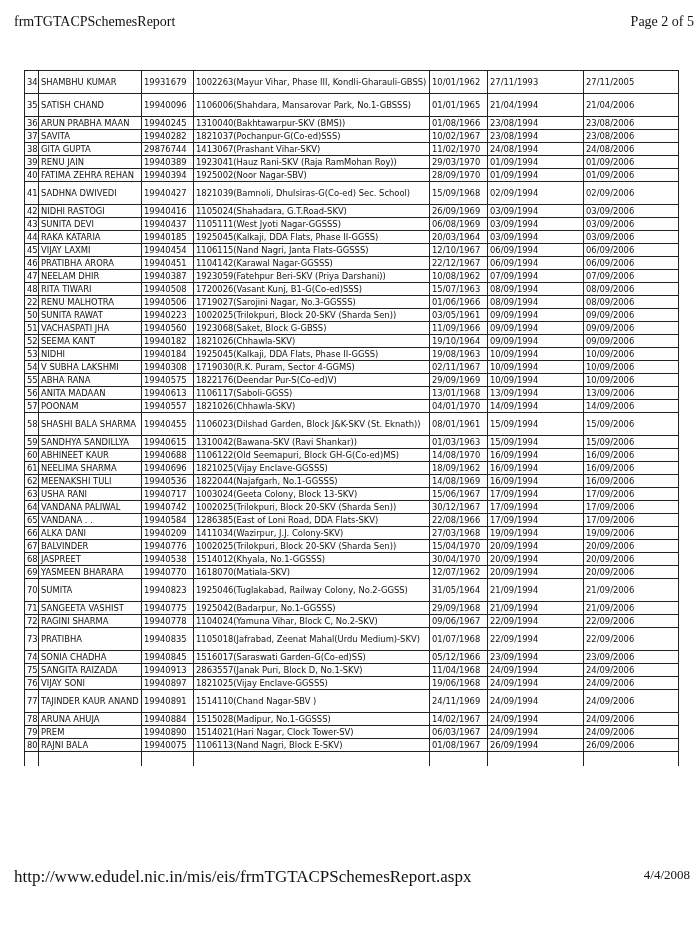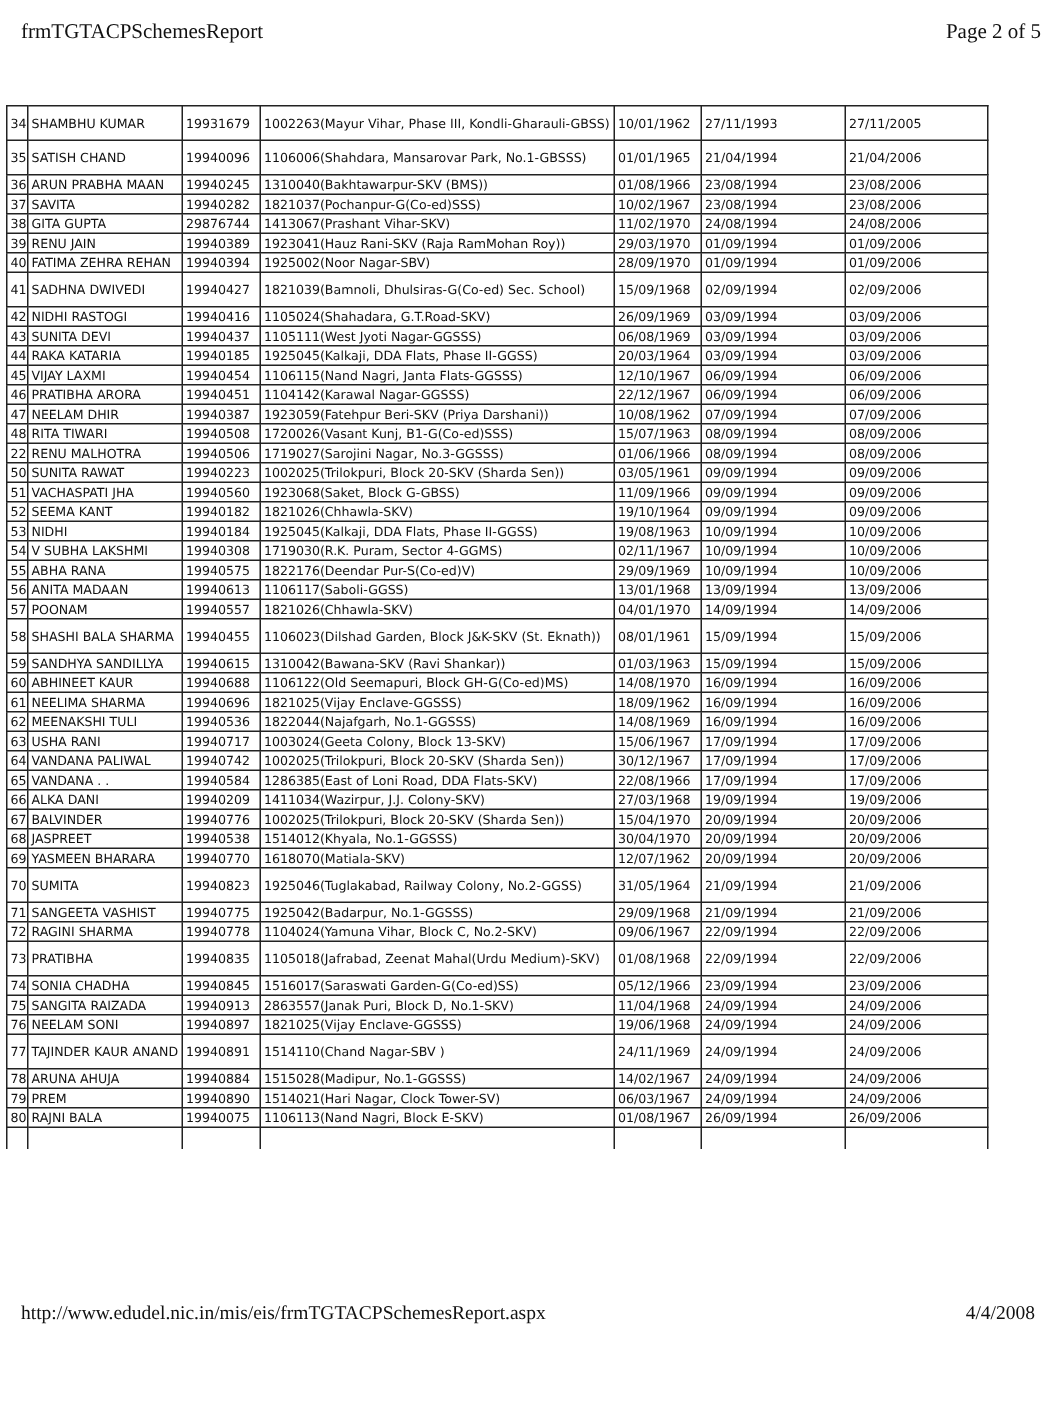--- a/index.html
+++ b/index.html
@@ -1,22 +1,22 @@
 <!DOCTYPE html>
 <html><head>
 <meta charset="utf-8">
 <style>
   html, body { margin: 0; padding: 0; background: #ffffff; }
   body { width: 694px; height: 950px; position: relative; overflow: hidden; color: #111; }
   .hdr-left { position: absolute; left: 14px; top: 14px; font-family: "Liberation Serif", serif; font-size: 14px; }
   .hdr-right { position: absolute; right: 0px; top: 14px; font-family: "Liberation Serif", serif; font-size: 14px; }
-  .ftr-left { position: absolute; left: 14px; top: 867px; font-family: "Liberation Serif", serif; font-size: 13px; }
+  .ftr-left { position: absolute; left: 14px; top: 867px; font-family: "Liberation Serif", serif; font-size: 17px; }
   .ftr-right { position: absolute; right: 4px; top: 867px; font-family: "Liberation Serif", serif; font-size: 13px; }
   table.report {
-    position: absolute; left: 4px; top: 70px;
+    position: absolute; left: 24px; top: 70px;
     border-collapse: collapse;
     font-family: "DejaVu Sans", sans-serif;
     font-size: 8.4px;
     table-layout: fixed;
     width: 654px;
   }
   table.report td {
     border: 1px solid #222;
     padding: 0 2px;
     line-height: 10px;
@@ -402,21 +402,21 @@
         <td>1104024(Yamuna Vihar, Block C, No.2-SKV)</td>
         <td>09/06/1967</td>
         <td>22/09/1994</td>
         <td>22/09/2006</td>
       </tr>
       <tr class="tall">
         <td>73</td>
         <td class="wrap">PRATIBHA</td>
         <td>19940835</td>
         <td class="wrap">1105018(Jafrabad, Zeenat Mahal(Urdu Medium)-SKV)</td>
-        <td>01/08/1968</td>
+        <td>01/07/1968</td>
         <td>22/09/1994</td>
         <td>22/09/2006</td>
       </tr>
       <tr>
         <td>74</td>
         <td>SONIA CHADHA</td>
         <td>19940845</td>
         <td>1516017(Saraswati Garden-G(Co-ed)SS)</td>
         <td>05/12/1966</td>
         <td>23/09/1994</td>
@@ -426,21 +426,21 @@
         <td>75</td>
         <td>SANGITA RAIZADA</td>
         <td>19940913</td>
         <td>2863557(Janak Puri, Block D, No.1-SKV)</td>
         <td>11/04/1968</td>
         <td>24/09/1994</td>
         <td>24/09/2006</td>
       </tr>
       <tr>
         <td>76</td>
-        <td>NEELAM SONI</td>
+        <td>VIJAY SONI</td>
         <td>19940897</td>
         <td>1821025(Vijay Enclave-GGSSS)</td>
         <td>19/06/1968</td>
         <td>24/09/1994</td>
         <td>24/09/2006</td>
       </tr>
       <tr class="tall">
         <td>77</td>
         <td class="wrap">TAJINDER KAUR ANAND</td>
         <td>19940891</td>

